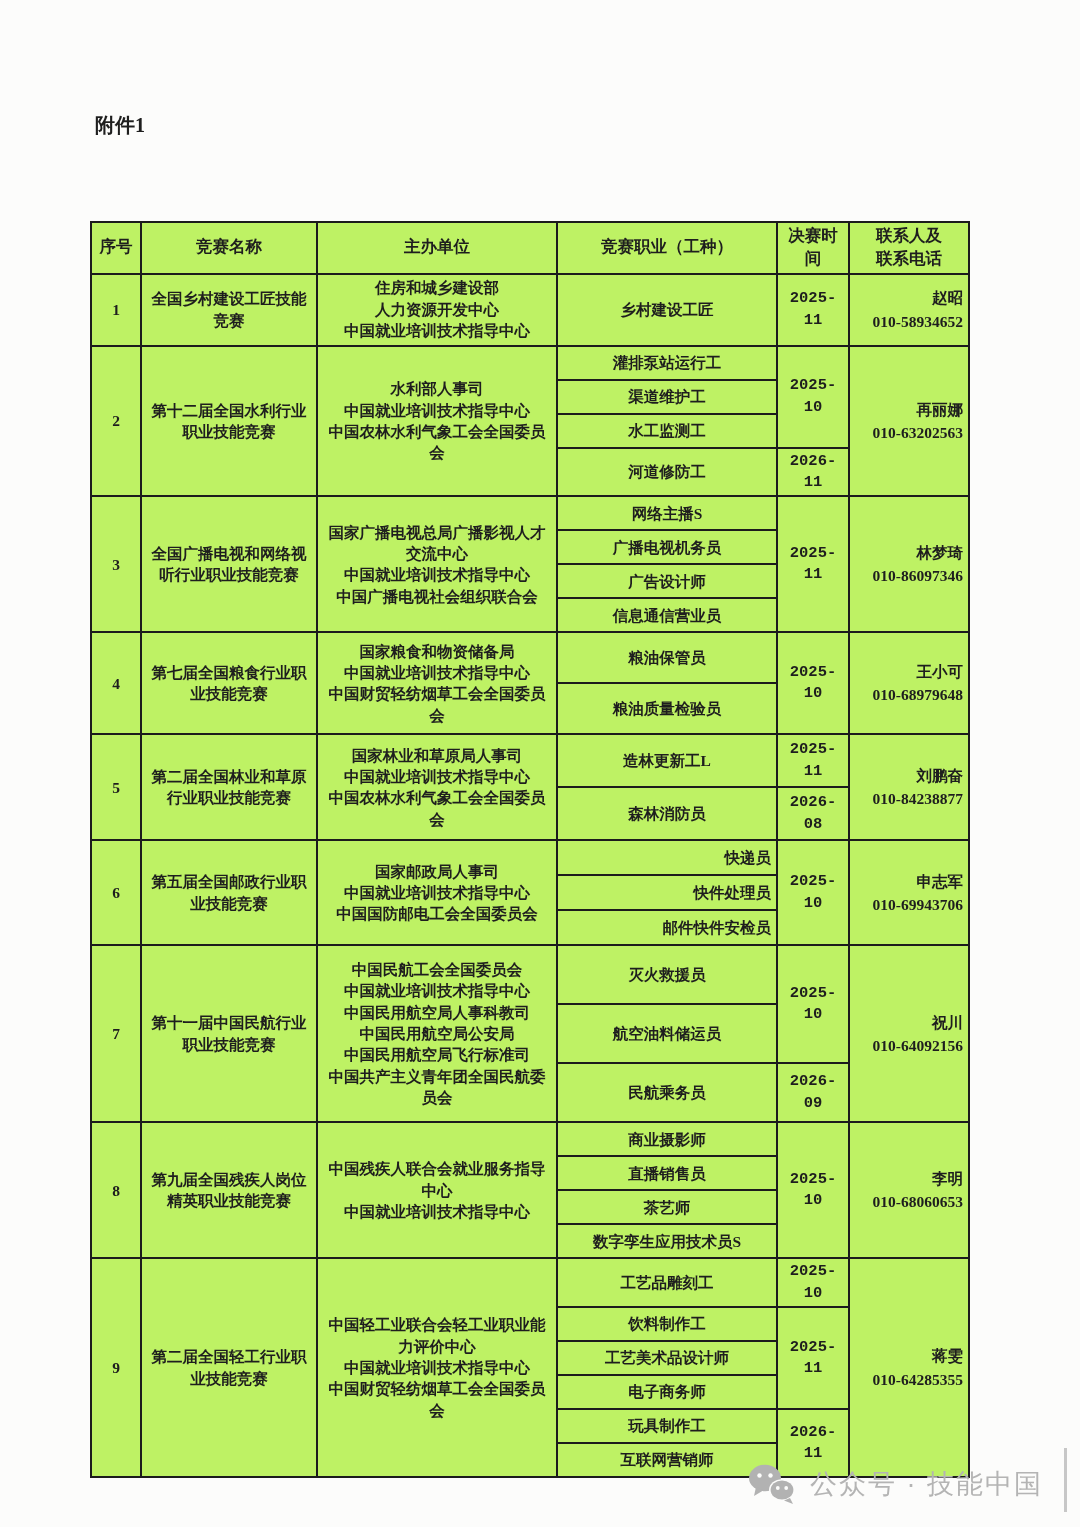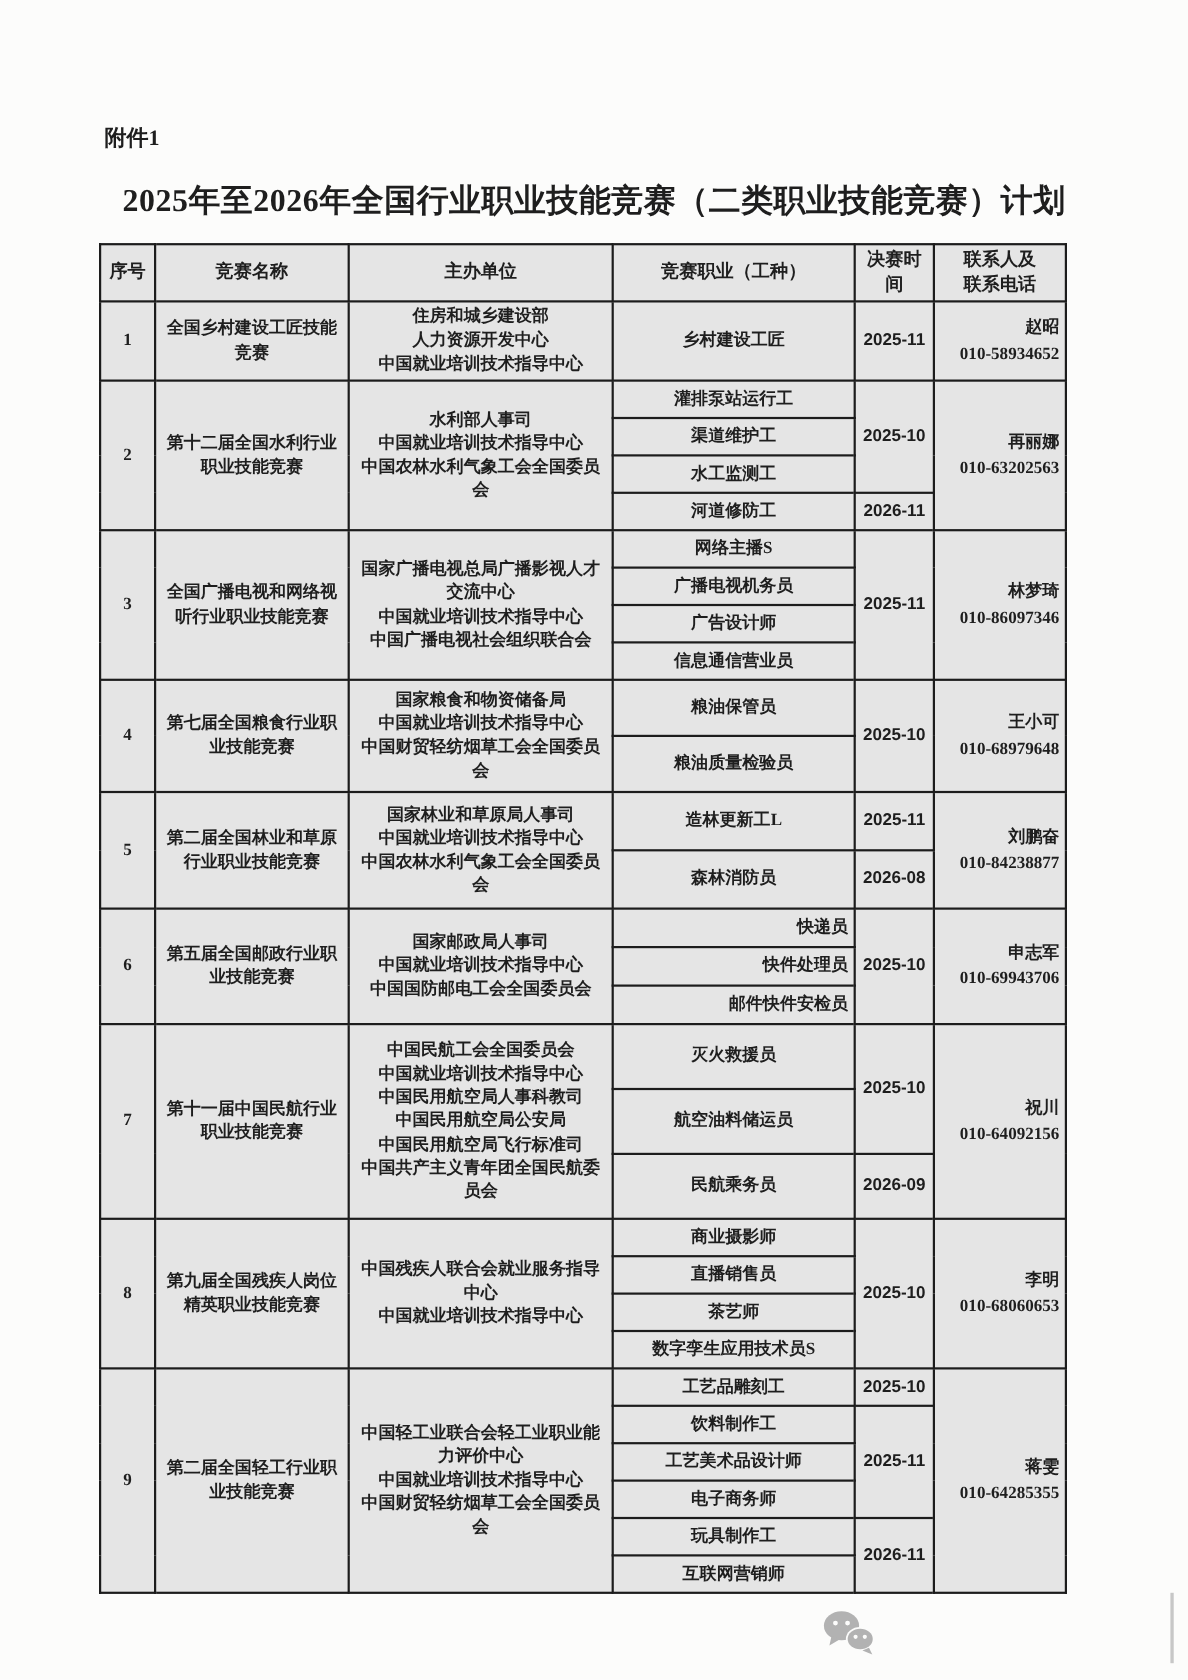--- a/index.html
+++ b/index.html
@@ -33,21 +33,21 @@
     font-weight: 700;
     letter-spacing: 0.5px;
   }
   table.plan {
     position: absolute;
     left: 90px;
     top: 221px;
     width: 878px;
     border-collapse: collapse;
     table-layout: fixed;
-    background: #e5e5e5;
+    background: #bef264;
   }
   .plan th, .plan td {
     border: 2px solid #1c1c1c;
     text-align: center;
     vertical-align: middle;
     padding: 2px 5px;
     font-size: 15.5px;
     font-weight: 600;
     line-height: 1.38;
     overflow: hidden;
@@ -61,21 +61,21 @@
     display: inline-block;
     max-width: 4.6em;
   }
   
   .plan td.cell-occ { height: 28px; }
   tr[data-row="1"] td.cell-occ { height: 66px; }
   tr[data-row="4"] td.cell-occ { height: 45px; }
   tr[data-row="5"] td.cell-occ { height: 47px; margin-left: 28px; }
   tr[data-row="6"] td.cell-occ { height: 29px; text-align: right; }
   tr[data-row="7"] td.cell-occ { height: 53px; }
-  .cell-time { font-family: Liberation Sans, sans-serif; }
+  .cell-time { font-family: Liberation Mono, monospace; }
   .cell-contact div { line-height: 1.5; text-align: right; }
   .footer {
     position: absolute;
     top: 1455px;
     left: 748px;
     height: 58px;
     display: flex;
     align-items: center;
     gap: 14px;
     color: #b4b4b4;
@@ -93,21 +93,20 @@
     background: #c7c7c7;
   }
 </style>
 </head>
 <body>
 
 <div class="page">
 
   <div class="attachment-label">附件1</div>
 
-  <div class="doc-title">2025年至2026年全国行业职业技能竞赛（二类职业技能竞赛）计划</div>
 
   <table class="plan">
     <colgroup>
       <col style="width:50px">
       <col style="width:176px">
       <col style="width:240px">
       <col style="width:220px">
       <col style="width:72px">
       <col style="width:120px">
     </colgroup>
@@ -334,16 +333,17 @@
         <polygon points="8,24 6,33 16,27" fill="#b2b2b2"></polygon>
         <circle cx="11.5" cy="12.5" r="2.2" fill="#fcfcfb"></circle>
         <circle cx="22.5" cy="12.5" r="2.2" fill="#fcfcfb"></circle>
         <ellipse cx="34" cy="27" rx="13" ry="10.8" fill="#fcfcfb"></ellipse>
         <ellipse cx="34" cy="27" rx="11.4" ry="9.4" fill="#b2b2b2"></ellipse>
         <polygon points="42,35 45,41 36,37.4" fill="#b2b2b2"></polygon>
         <circle cx="29.8" cy="25" r="1.9" fill="#fcfcfb"></circle>
         <circle cx="38.2" cy="25" r="1.9" fill="#fcfcfb"></circle>
       </g>
     </svg>
+    <span>公众号 · 技能中国</span>
   </div>
   <div class="footer-divider"></div>
 
 </div>
 
 </body></html>

